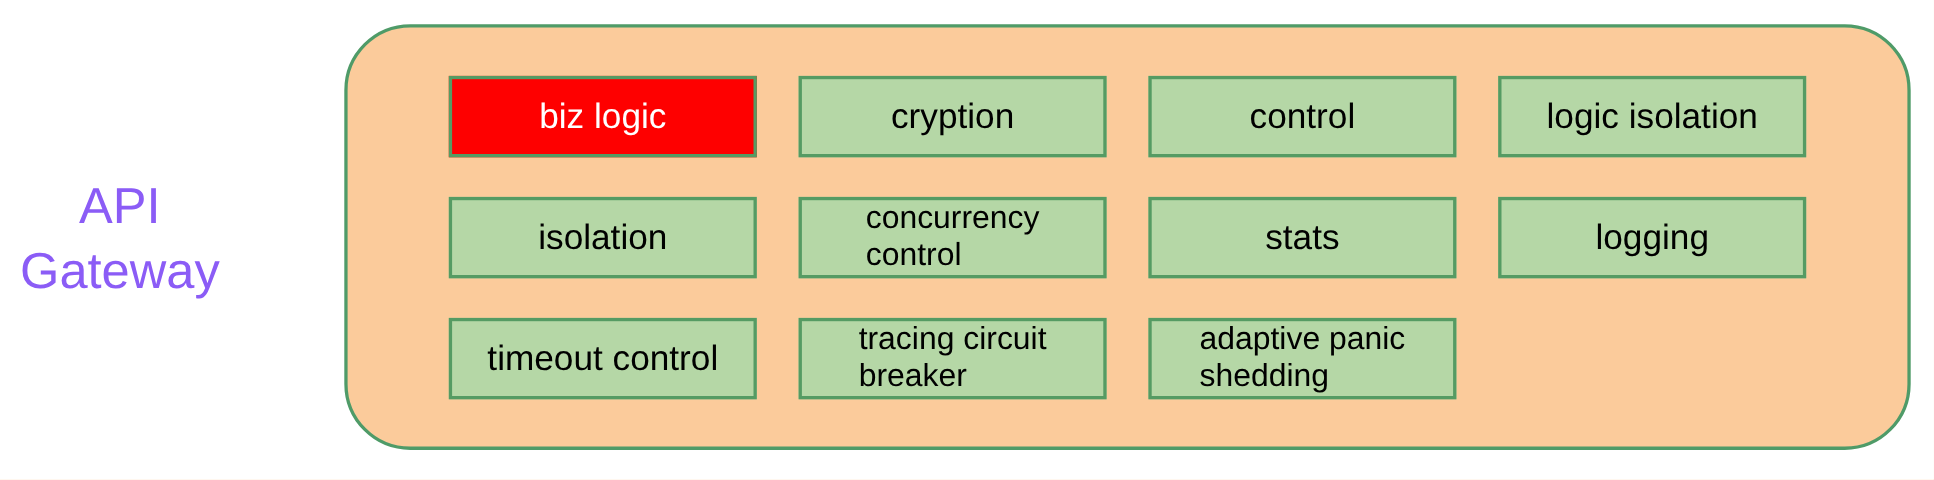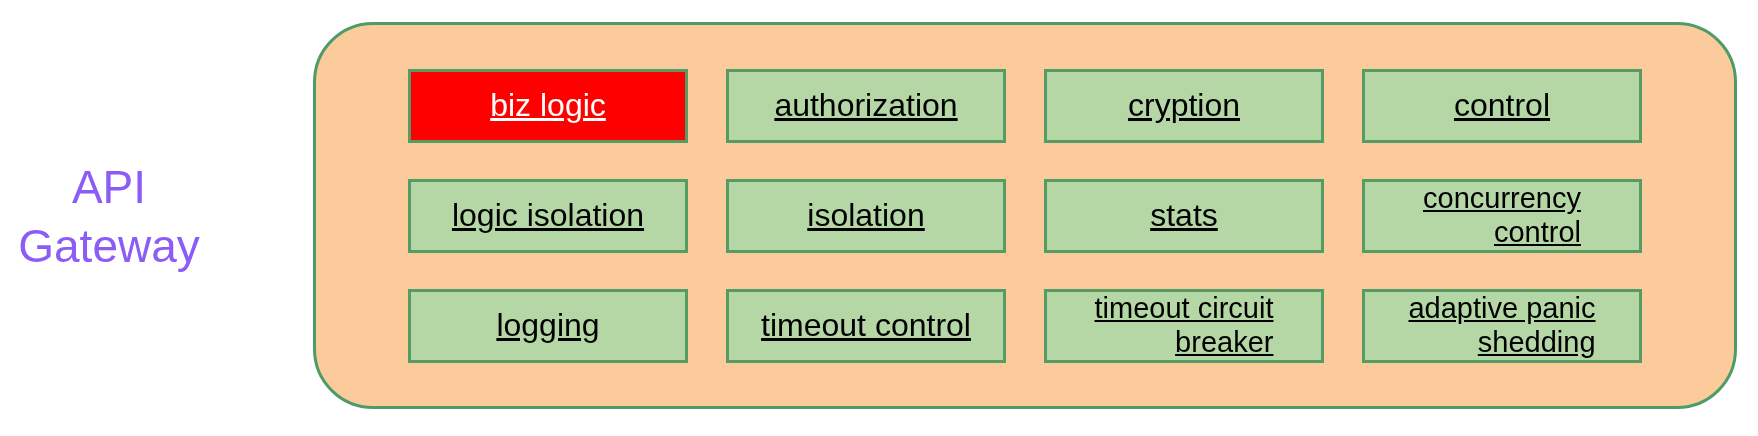--- a/index.html
+++ b/index.html
@@ -48,26 +48,25 @@
     column-gap: 38px;
     row-gap: 36px;
   }
   .cell {
     box-sizing: border-box;
     background: var(--box-fill, #B5D7A6);
     border: 3px solid var(--box-border, #559B63);
     display: flex;
     align-items: center;
     justify-content: center;
-    text-align: right;
+    text-align: left;
     font-size: 32px;
     line-height: 1.1;
     color: #000000;
     white-space: pre-line;
-    text-decoration: underline;
   }
   .cell.two-line {
     font-size: 29px;
     line-height: 1.15;
   }
   .cell.highlight {
     background: var(--highlight-fill, #FE0000);
     color: var(--highlight-text, #FFFFFF);
   }
 </style>
@@ -75,30 +74,29 @@
 <body>
 
 <div class="stage">
 
   <div class="gateway-label">API
 Gateway</div>
 
   <div class="gateway-container">
     <div class="modules-grid" id="modules-grid">
         <div class="cell highlight"><span>biz logic</span></div>
-        <div class="cell"><span>authorization</span></div>
         <div class="cell"><span>cryption</span></div>
         <div class="cell"><span>control</span></div>
         <div class="cell"><span>logic isolation</span></div>
         <div class="cell"><span>isolation</span></div>
-        <div class="cell"><span>stats</span></div>
         <div class="cell two-line"><span>concurrency
 control</span></div>
+        <div class="cell"><span>stats</span></div>
         <div class="cell"><span>logging</span></div>
         <div class="cell"><span>timeout control</span></div>
-        <div class="cell two-line"><span>timeout circuit
+        <div class="cell two-line"><span>tracing circuit
 breaker</span></div>
         <div class="cell two-line"><span>adaptive panic
 shedding</span></div>
       </div>
   </div>
 
 </div>
 
 </body></html>

